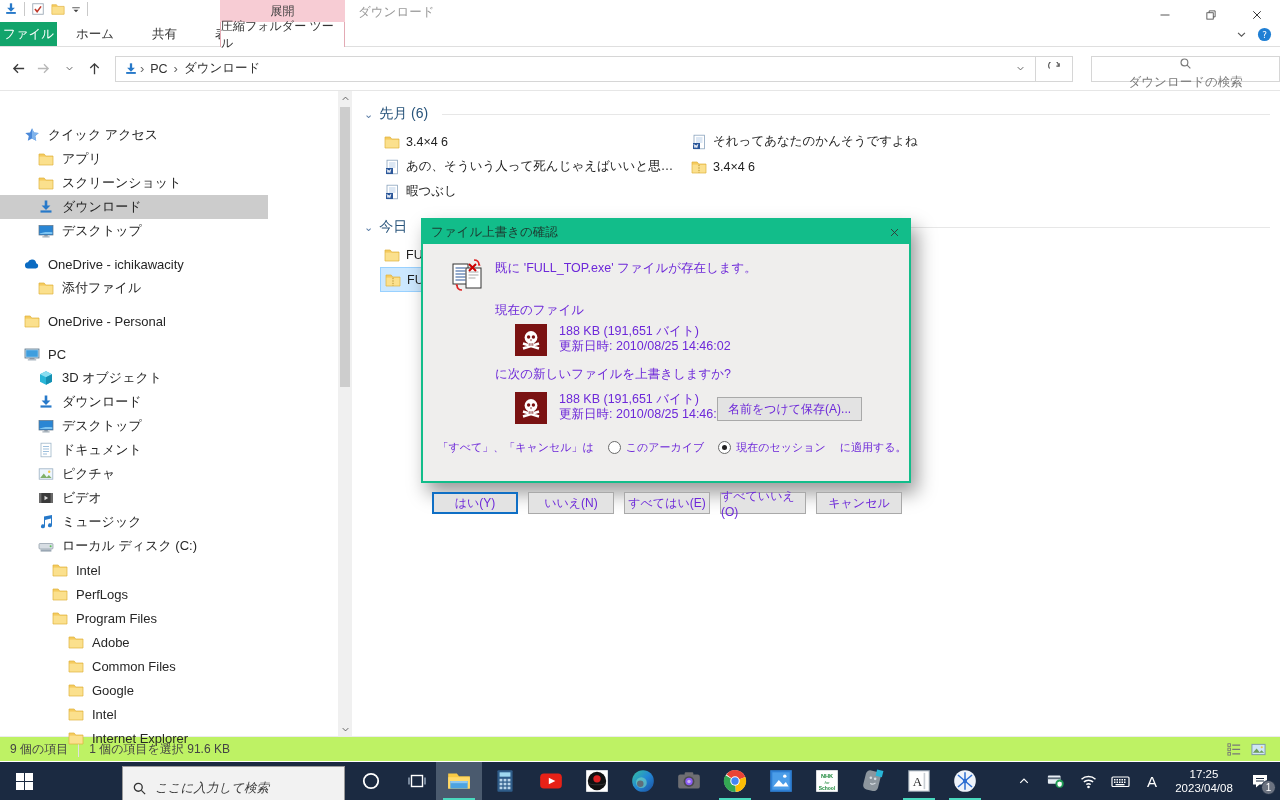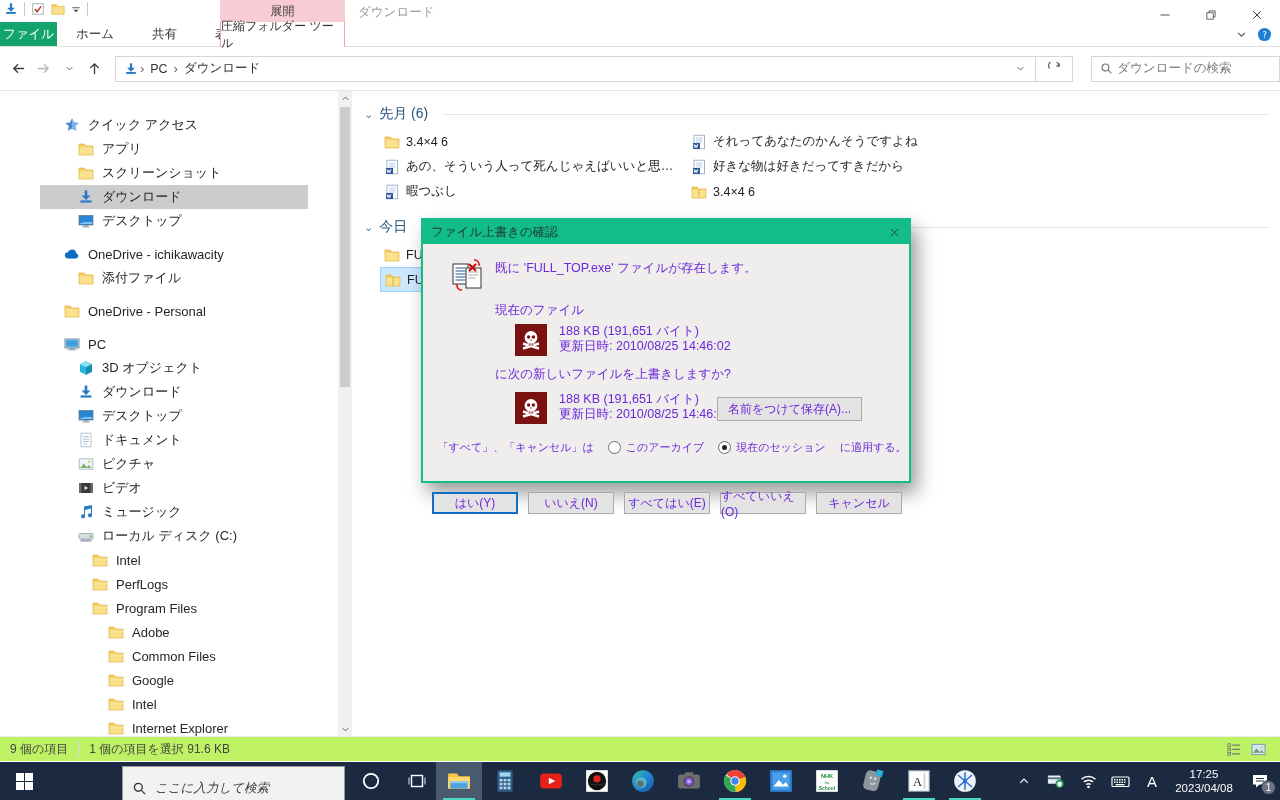--- a/index.html
+++ b/index.html
@@ -27,25 +27,25 @@
              font-size:12px; color:#333; display:flex; align-items:center; justify-content:center; background:#fff; }
   .tab-right { position:absolute; right:8px; top:0; height:25px; display:flex; align-items:center; gap:10px; }
 
   .addressrow { height:44px; background:#fff; border-bottom:1px solid #e6e6e6; display:flex; align-items:center; }
   .nav-btn { width:26px; height:26px; display:flex; align-items:center; justify-content:center; }
   .addr-box { margin-left:8px; width:950px; height:26px; border:1px solid #d6d6d6; display:flex; align-items:center; background:#fff; }
   .addr-box .crumb { font-size:12.5px; color:#333; padding:0 4px; }
   .addr-box .crumb-sep { font-size:13px; color:#666; padding:0 2px; }
   .addr-spacer { flex:1; }
   .refresh-box { width:38px; height:26px; border:1px solid #d6d6d6; border-left:none; display:flex; align-items:center; justify-content:center; }
-  .search-box { margin-left:18px; width:194px; height:26px; border:1px solid #d6d6d6; display:flex; align-items:center; padding:0 8px; gap:4px; }
+  .search-box { margin-left:18px; width:194px; height:26px; border:1px solid #d6d6d6; display:flex; align-items:center; padding:0 8px; gap:4px;flex-direction:column; }
   .search-box .ph { font-size:12.5px; color:#7b7b7b; }
 
   .content { position:relative; height:645px; background:#fff; }
-  .sidebar { position:absolute; left:0; top:0; width:268px; height:645px; overflow:hidden; padding-top:22px;margin-left:40px; }
+  .sidebar { position:absolute; left:0; top:10px; width:268px; height:645px; overflow:hidden; padding-top:22px; }
   .side-row { height:24px; display:flex; align-items:center; gap:8px; font-size:13px; color:#262626; padding-left:24px; }
   .side-row.d1 { padding-left:38px; } .side-row.d2 { padding-left:52px; } .side-row.d3 { padding-left:68px; }
   .side-row.gap { margin-top:9px; }
   .side-row.selected { background:#cccccc; }
   .side-row .lbl { white-space:nowrap; }
 
   .side-scroll { position:absolute; left:338px; top:0; width:14px; height:645px; background:#f0f0f0; }
   .scroll-arrow { position:absolute; left:0; width:14px; height:14px; display:flex; align-items:center; justify-content:center; color:#707070; }
   .scroll-thumb { position:absolute; left:2px; top:16px; width:10px; height:280px; background:#cdcdcd; }
 
@@ -582,31 +582,20 @@
                     <path d="M5 4h6.5M5 6h6.5M5 8h6.5" stroke="#b9cfe8" stroke-width="1"></path>
                     <rect x="2" y="9" width="7" height="6" fill="#2b579a"></rect>
                     <path d="M3 10.2l1 3.4.9-2.6.9 2.6 1-3.4" stroke="#fff" stroke-width=".9" fill="none"></path>
                   </svg>
                 </span>
                 <span class="lbl">それってあなたのかんそうですよね</span>
               </div>
               <div class="file-item">
                 <span class="ic">
                   <svg viewBox="0 0 16 16" width="16" height="16">
-                    <rect x="3" y="1.2" width="10.5" height="13.6" fill="#fff" stroke="#8aa4bd" stroke-width=".8"></rect>
-                    <path d="M5 4h6.5M5 6h6.5M5 8h6.5" stroke="#b9cfe8" stroke-width="1"></path>
-                    <rect x="2" y="9" width="7" height="6" fill="#2b579a"></rect>
-                    <path d="M3 10.2l1 3.4.9-2.6.9 2.6 1-3.4" stroke="#fff" stroke-width=".9" fill="none"></path>
-                  </svg>
-                </span>
-                <span class="lbl">好きな物は好きだってすきだから</span>
-              </div>
-              <div class="file-item">
-                <span class="ic">
-                  <svg viewBox="0 0 16 16" width="16" height="16">
                     <path d="M1 3h5.2l1.5 2H15v9H1z" fill="#f5cb5f"></path>
                     <path d="M1 5.6h14V14H1z" fill="#fbe08d"></path>
                     <path d="M1 3h5.2l1.5 2H15v9H1z" fill="none" stroke="#dfb23e" stroke-width=".7"></path>
                     <path d="M8 5.8v8" stroke="#b8912f" stroke-width="1" stroke-dasharray="1.4 1.1"></path>
                   </svg>
                 </span>
                 <span class="lbl">3.4×4 6</span>
               </div>
             </div>
           </div>

